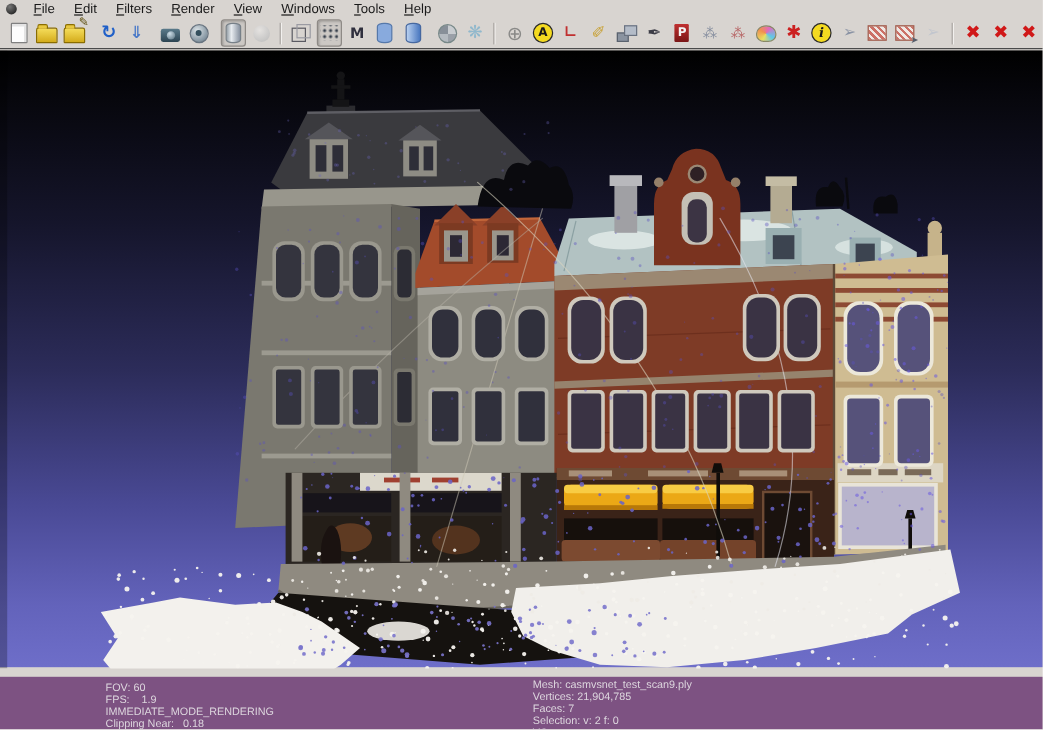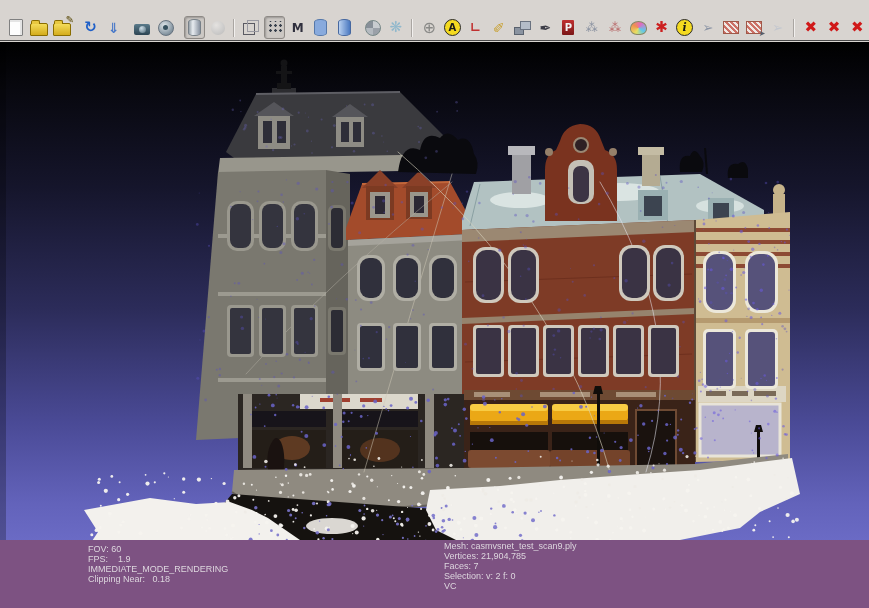--- a/index.html
+++ b/index.html
@@ -49,31 +49,35 @@
   .i-brain{width:15px;height:12px;border-radius:55% 55% 45% 45%;border:1px solid #886;background:conic-gradient(from 30deg,#e06ac0,#60c8e8,#e8e060,#f09050,#e06ac0);}
   .i-selface,.i-selface-arrow{width:14px;height:11px;background:repeating-linear-gradient(45deg,#cc7066 0 2px,#f0e8e4 2px 4px);border:1px solid #a05848;position:relative;}
   .i-selface-arrow::after{content:"➤";position:absolute;right:-4px;bottom:-5px;font-size:8px;color:#555d6a;}
 
   
   #viewport{position:absolute;top:42px;left:0;width:869px;height:514px;
     background:linear-gradient(180deg,#000000 0%,#07070d 8%,#15152b 28%,#2c2c5a 52%,#4a4a96 74%,#6363bb 90%,#6e6ec9 100%);}
   #scene{position:absolute;inset:0;}
 
   
-  #hud{position:absolute;left:0;bottom:0;width:869px;height:68px;background:#7d5282;
+  #hud{position:absolute;left:0;bottom:0;width:869px;height:44px;background:#7d5282;
        color:#ddd6de;font-size:9px;line-height:10px;}
   .hudline{white-space:pre;}
   #hud-left{position:absolute;left:88px;top:4px;}
   #hud-right{position:absolute;left:444px;top:1px;}
 </style>
 </head>
 <body>
 
 <div id="app">
 
+  <div id="menubar">
+    <span id="appicon"></span>
+    <span id="menu-items"><span class="menu-item"><u>F</u>ile</span><span class="menu-item"><u>E</u>dit</span><span class="menu-item"><u>F</u>ilters</span><span class="menu-item"><u>R</u>ender</span><span class="menu-item"><u>V</u>iew</span><span class="menu-item"><u>W</u>indows</span><span class="menu-item"><u>T</u>ools</span><span class="menu-item"><u>H</u>elp</span></span>
+  </div>
 
   <div id="toolbar">
       <div class="tbtn">
         <span class="i i-page"></span>
       </div>
       <div class="tbtn">
         <span class="i i-folder"></span>
       </div>
       <div class="tbtn">
         <span class="i i-folder-edit"></span>

